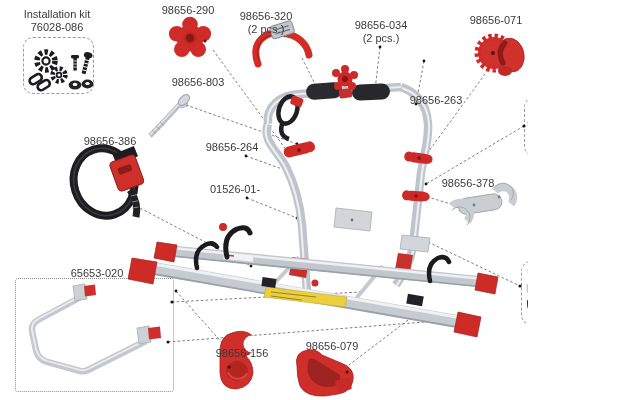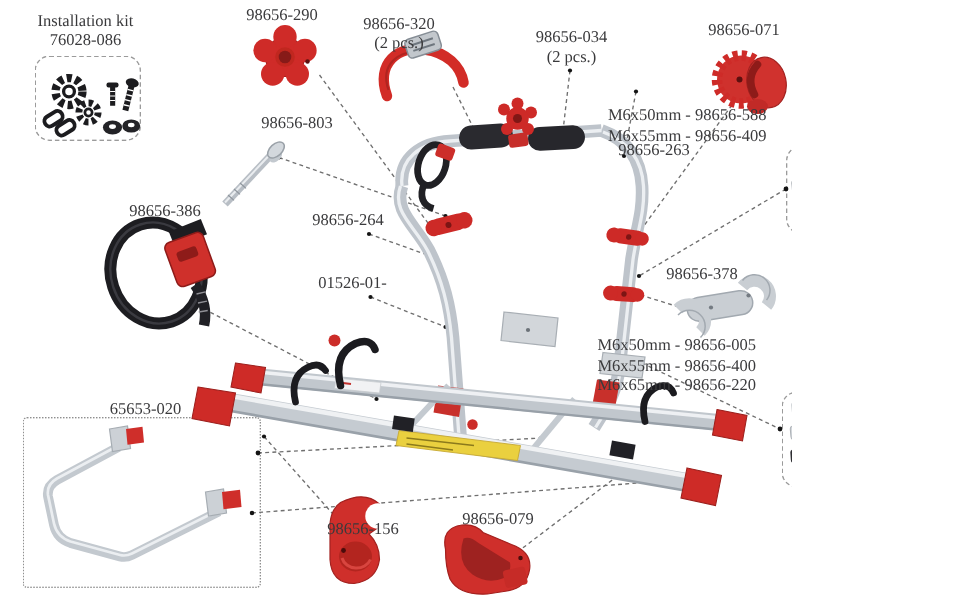--- a/index.html
+++ b/index.html
@@ -1,17 +1,17 @@
 <!DOCTYPE html>
 <html><head>
 <meta charset="utf-8">
 <style>
   html,body{margin:0;padding:0;background:#fff;}
   .canvas{position:relative;width:528px;height:400px;background:#ffffff;overflow:hidden;
-          font-family:Liberation Serif, serif;border-radius:24px;}
+          font-family:Liberation Sans, sans-serif;border-radius:24px;}
   .lbl{position:absolute;font-size:11px;line-height:12.5px;color:#3a3a3c;white-space:nowrap;
        transform:translateX(-50%);text-align:center;}
   .lbl-r{position:absolute;font-size:11px;line-height:13.5px;color:#3a3a3c;white-space:nowrap;
        text-align:right;}
   .dashbox{position:absolute;border:1px dashed #9b9b9b;border-radius:10px;background:transparent;}
   .dotbox{position:absolute;border:1px dotted #8f8f8f;border-radius:3px;background:transparent;}
   svg{position:absolute;left:0;top:0;}
 </style>
 </head>
 <body>
@@ -375,23 +375,14 @@
   <div class="lbl" style="left:436px;top:46px;margin-top:48px;">98656-263</div>
   <div class="lbl" style="left:170px;top:76px;margin-left:28px;">98656-803</div>
   <div class="lbl" style="left:110px;top:135px;">98656-386</div>
   <div class="lbl" style="left:232px;top:141px;">98656-264</div>
   <div class="lbl" style="left:235px;top:183px;">01526-01-</div>
   <div class="lbl" style="left:468px;top:177px;">98656-378</div>
   <div class="lbl" style="left:97px;top:267px;">65653-020</div>
   <div class="lbl" style="left:242px;top:317px;margin-top:30px;">98656-156</div>
   <div class="lbl" style="left:332px;top:340px;">98656-079</div>
 
-  <div class="lbl-r" style="right:17px;top:71px;">
-    <div>M6x50mm - 98656-588</div>
-    <div>M6x55mm - 98656-409</div>
-  </div>
-  <div class="lbl-r" style="right:24px;top:224px;">
-    <div>M6x50mm - 98656-005</div>
-    <div>M6x55mm - 98656-400</div>
-    <div>M6x65mm - 98656-220</div>
-  </div>
 
 </div>
 
 </body></html>

